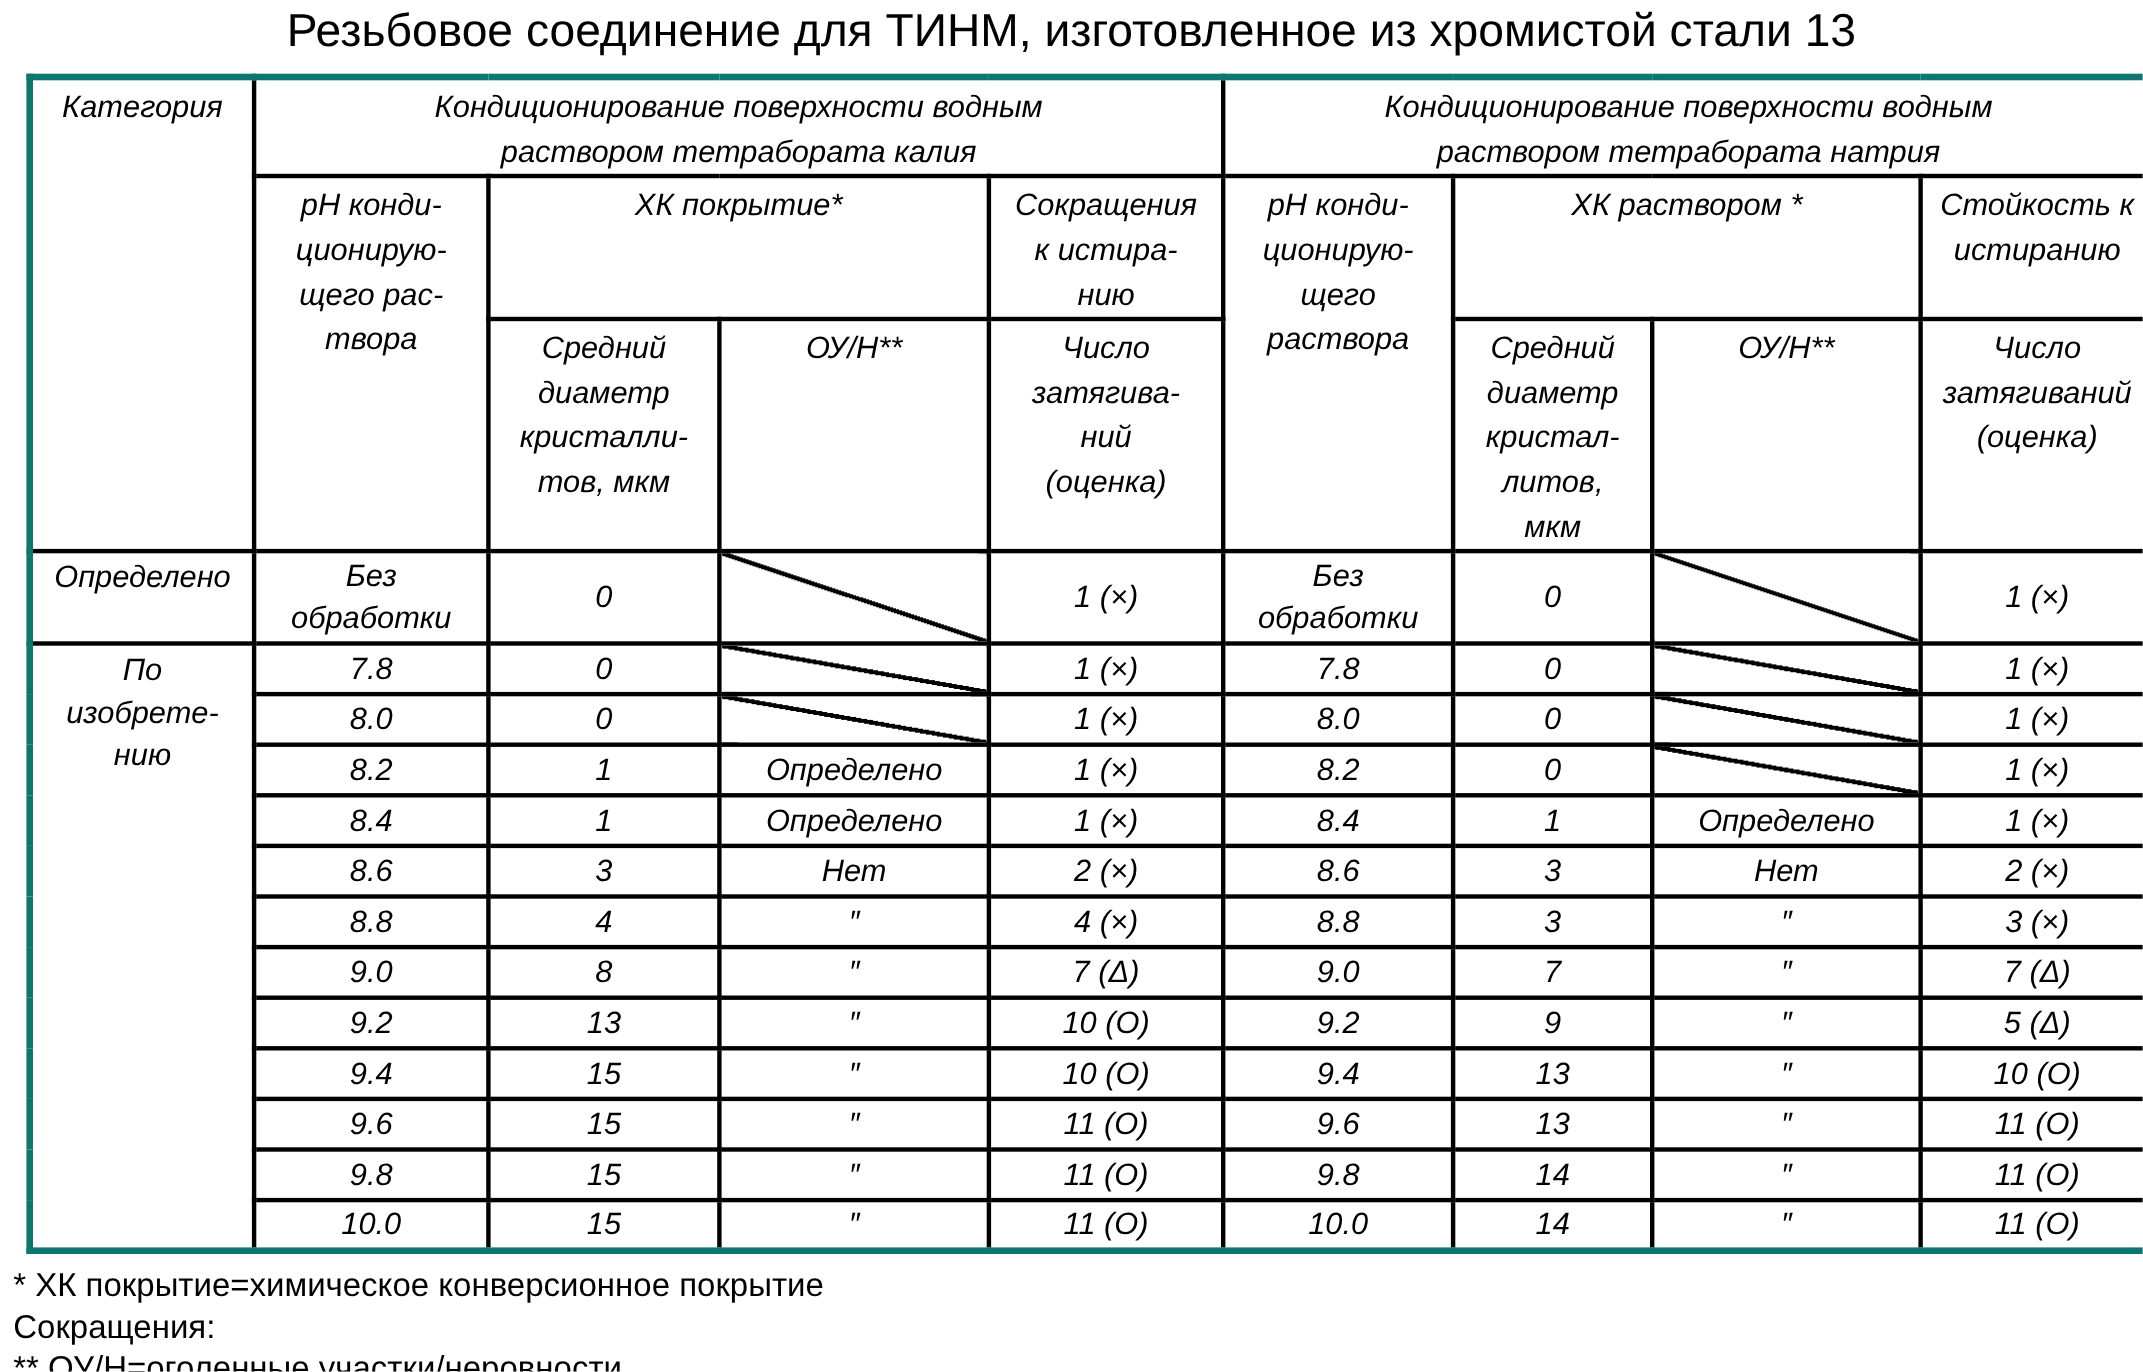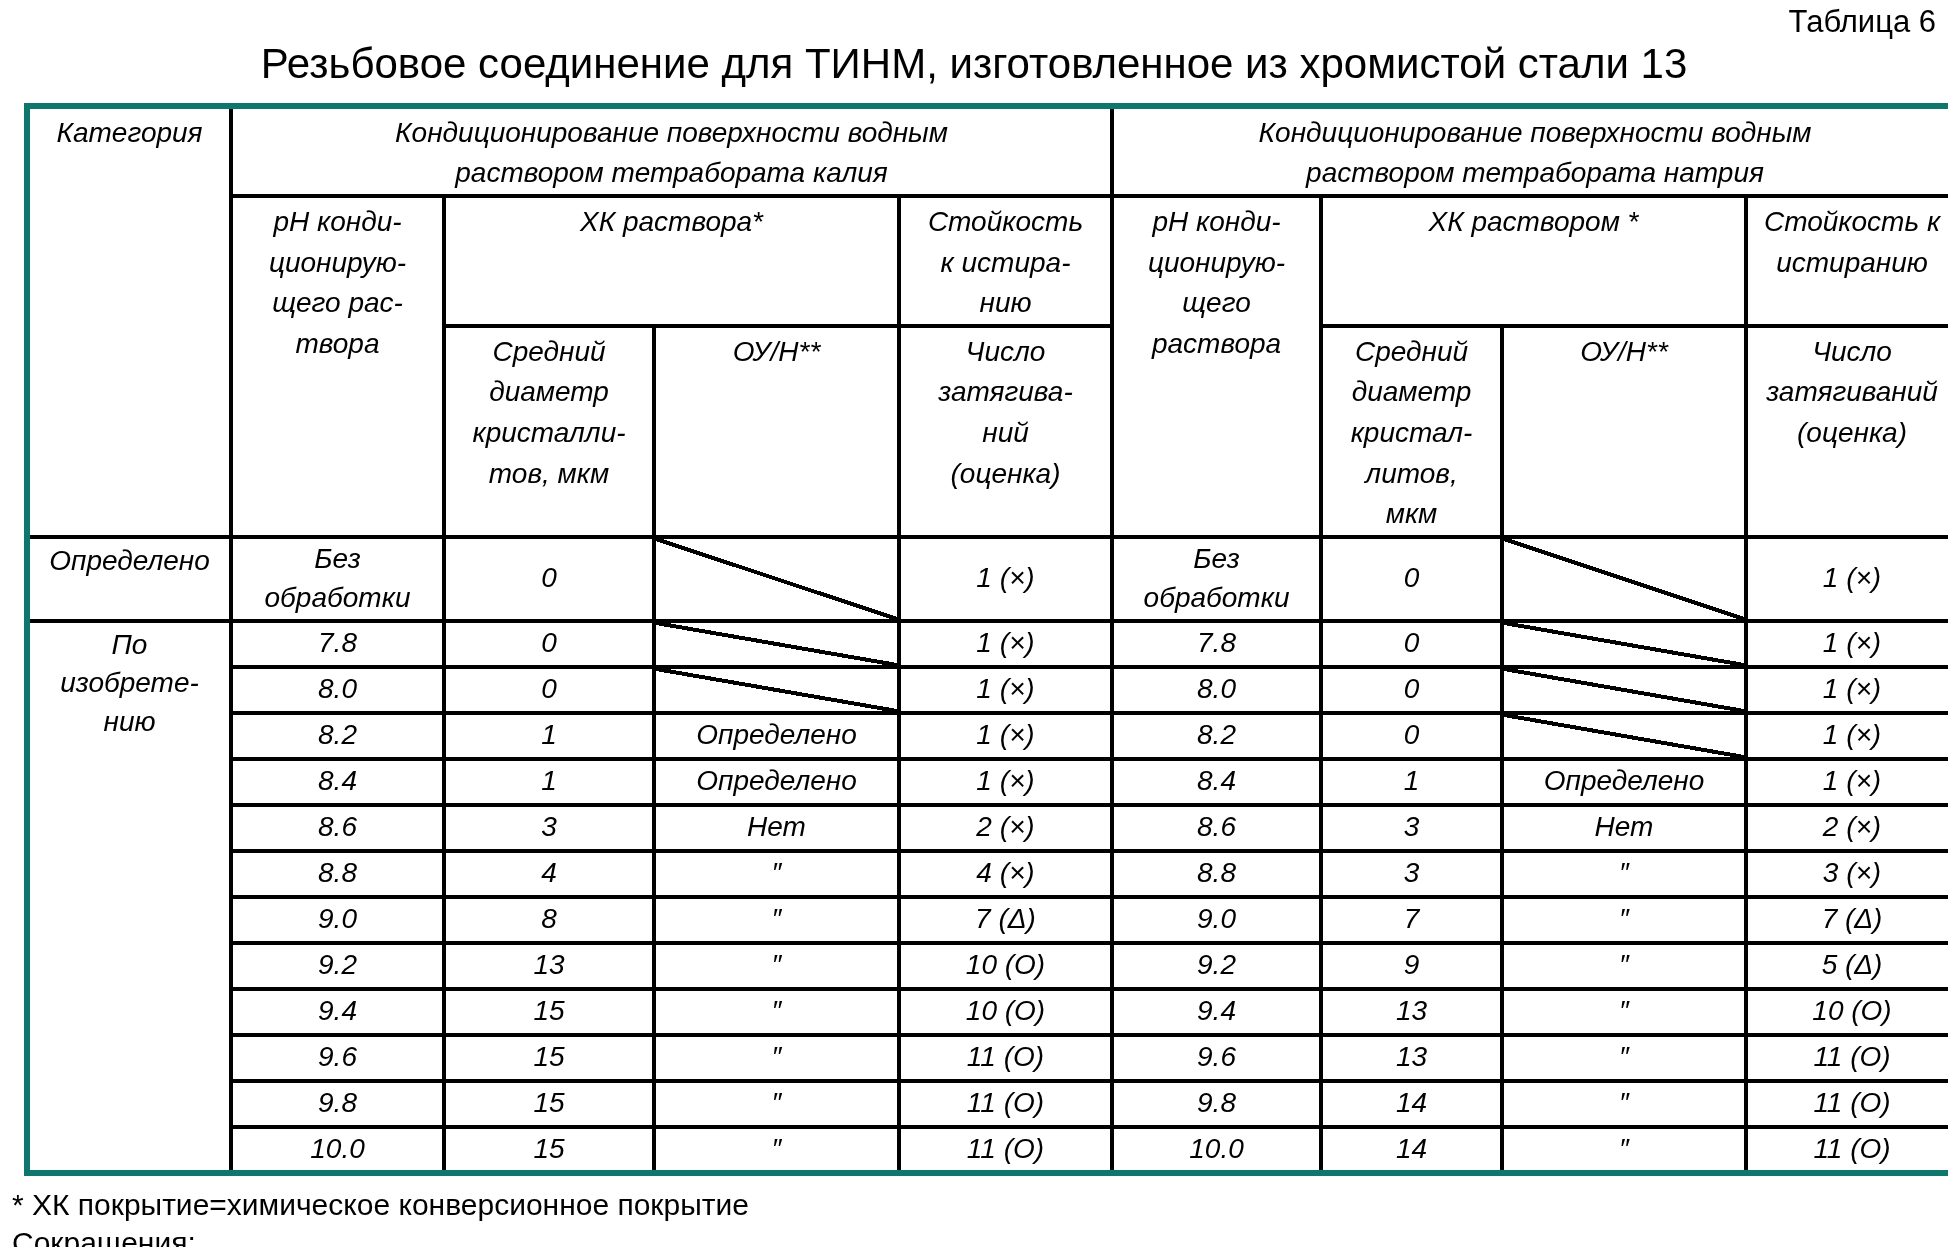--- a/index.html
+++ b/index.html
@@ -76,21 +76,20 @@
     margin-top: 10px;
     font-size: 30px;
     line-height: 1.26;
   }
 </style>
 </head>
 <body>
 
 <div class="page">
 
-  <div class="table-label">Таблица 6</div>
 
   <div class="table-title">Резьбовое соединение для ТИНМ, изготовленное из хромистой стали 13</div>
 
   <table class="main">
     <colgroup>
       <col style="width:204px">
       <col style="width:213px">
       <col style="width:210px">
       <col style="width:245px">
       <col style="width:213px">
@@ -105,22 +104,22 @@
         <th colspan="4" class="pre">Кондиционирование поверхности водным
 раствором тетрабората калия</th>
         <th colspan="4" class="pre">Кондиционирование поверхности водным
 раствором тетрабората натрия</th>
       </tr>
       <tr>
         <th rowspan="2" class="pre">pH конди-
 ционирую-
 щего рас-
 твора</th>
-        <th colspan="2" class="pre">ХК раствора*</th>
-        <th class="pre">Стойкость
+        <th colspan="2" class="pre">ХК покрытие*</th>
+        <th class="pre">Сокращения
 к истира-
 нию</th>
         <th rowspan="2" class="pre">pH конди-
 ционирую-
 щего
 раствора</th>
         <th colspan="2" class="pre">ХК раствором *</th>
         <th class="pre">Стойкость к
 истиранию</th>
       </tr>

